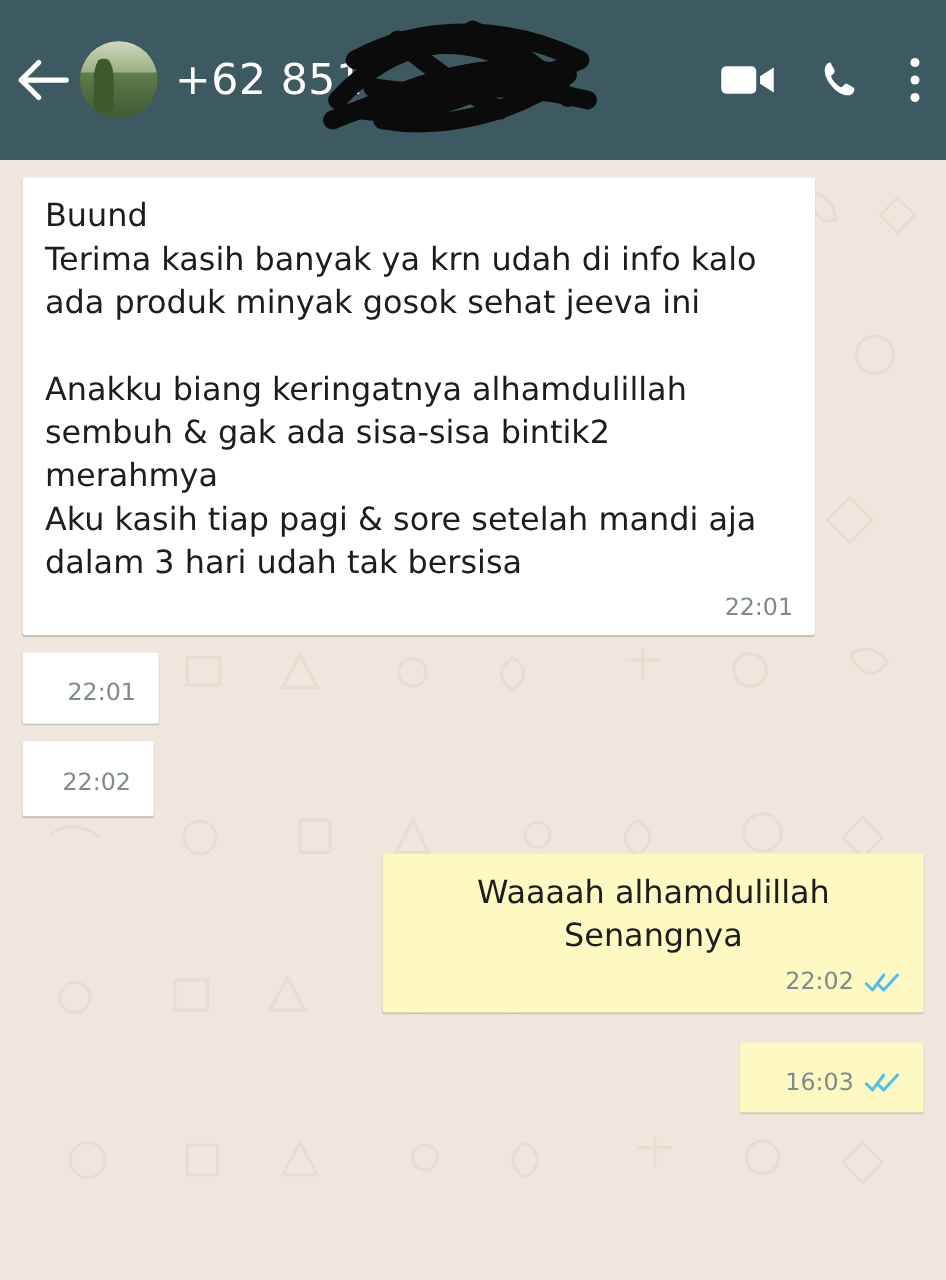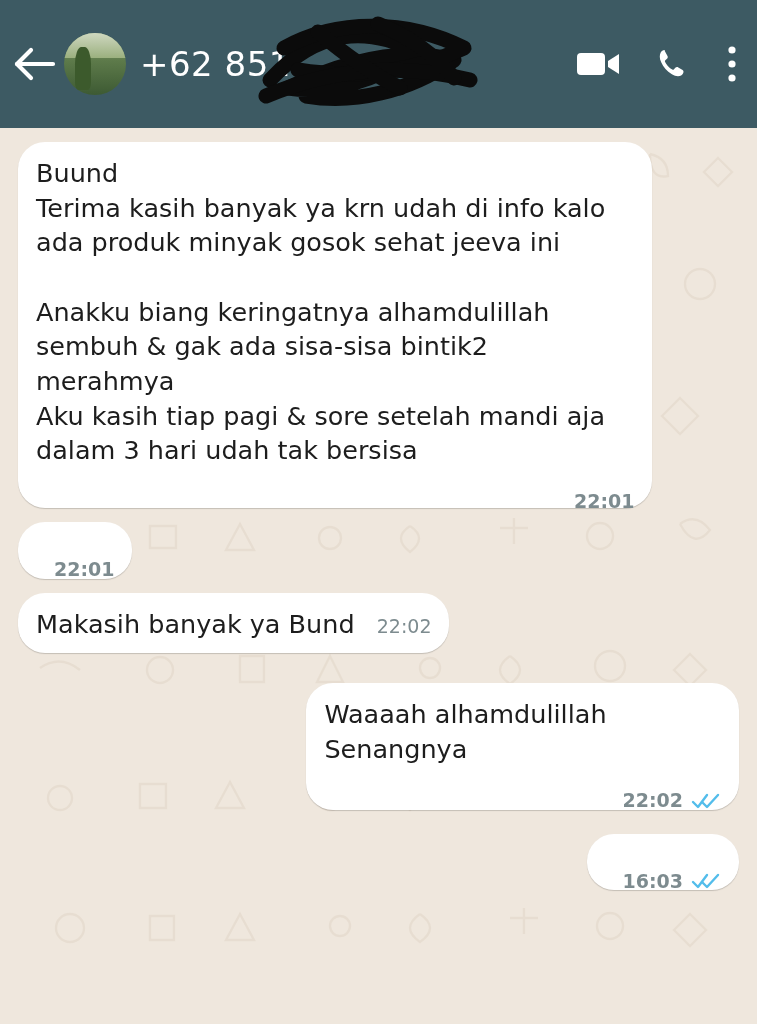--- a/index.html
+++ b/index.html
@@ -123,48 +123,47 @@
     display: flex;
     margin-bottom: 14px;
     z-index: 2;
   }
   .row.in { justify-content: flex-start; }
   .row.out { justify-content: flex-end; }
 
   .bubble {
     position: relative;
     max-width: 86%;
-    border-radius: 27px;
+    border-radius: 2px;
     padding: 14px 18px 11px 18px;
     box-shadow: 0 1px 1px rgba(0,0,0,0.18);
     font-family: "DejaVu Sans", sans-serif;
     font-size: 25.5px;
     line-height: 1.36;
     color: #1d1d1d;
     box-sizing: border-box;
   }
   .bubble.in { background: #ffffff; }
-  .bubble.out { background: #ffffff; }
+  .bubble.out { background: #fef9c3; text-align: center; }
 
   .msg-text {
     white-space: pre-wrap;
     word-wrap: break-word;
     display: block;
   }
 
   .meta {
     display: inline-flex;
     align-items: center;
     gap: 8px;
     float: right;
     margin-left: 18px;
     margin-top: 6px;
     position: relative;
-    top: 15px;
-    font-weight: bold;
+    top: 0;
   }
   .time {
     font-size: 19px;
     color: #7d8b8f;
     font-family: "DejaVu Sans", sans-serif;
     white-space: nowrap;
   }
   .ticks { display: flex; align-items: center; }
 
   
@@ -314,21 +313,20 @@
     <div class="row in">
       <div class="bubble in clearfix" style="max-width: 82%;">
         <span class="meta">
           <span class="time">22:01</span>
         </span>
       </div>
     </div>
 
     <div class="row in">
       <div class="bubble in" style="padding-bottom:12px;">
-        <span class="msg-text" style="display:inline;">Makasih banyak ya Bund</span>
         <span class="inline-meta">
           <span class="time">22:02</span>
         </span>
       </div>
     </div>
 
     <div class="row out" style="margin-top:30px;">
       <div class="bubble out clearfix" style="max-width: 60%;">
         <span class="msg-text">Waaaah alhamdulillah Senangnya</span>
         <span class="meta">

